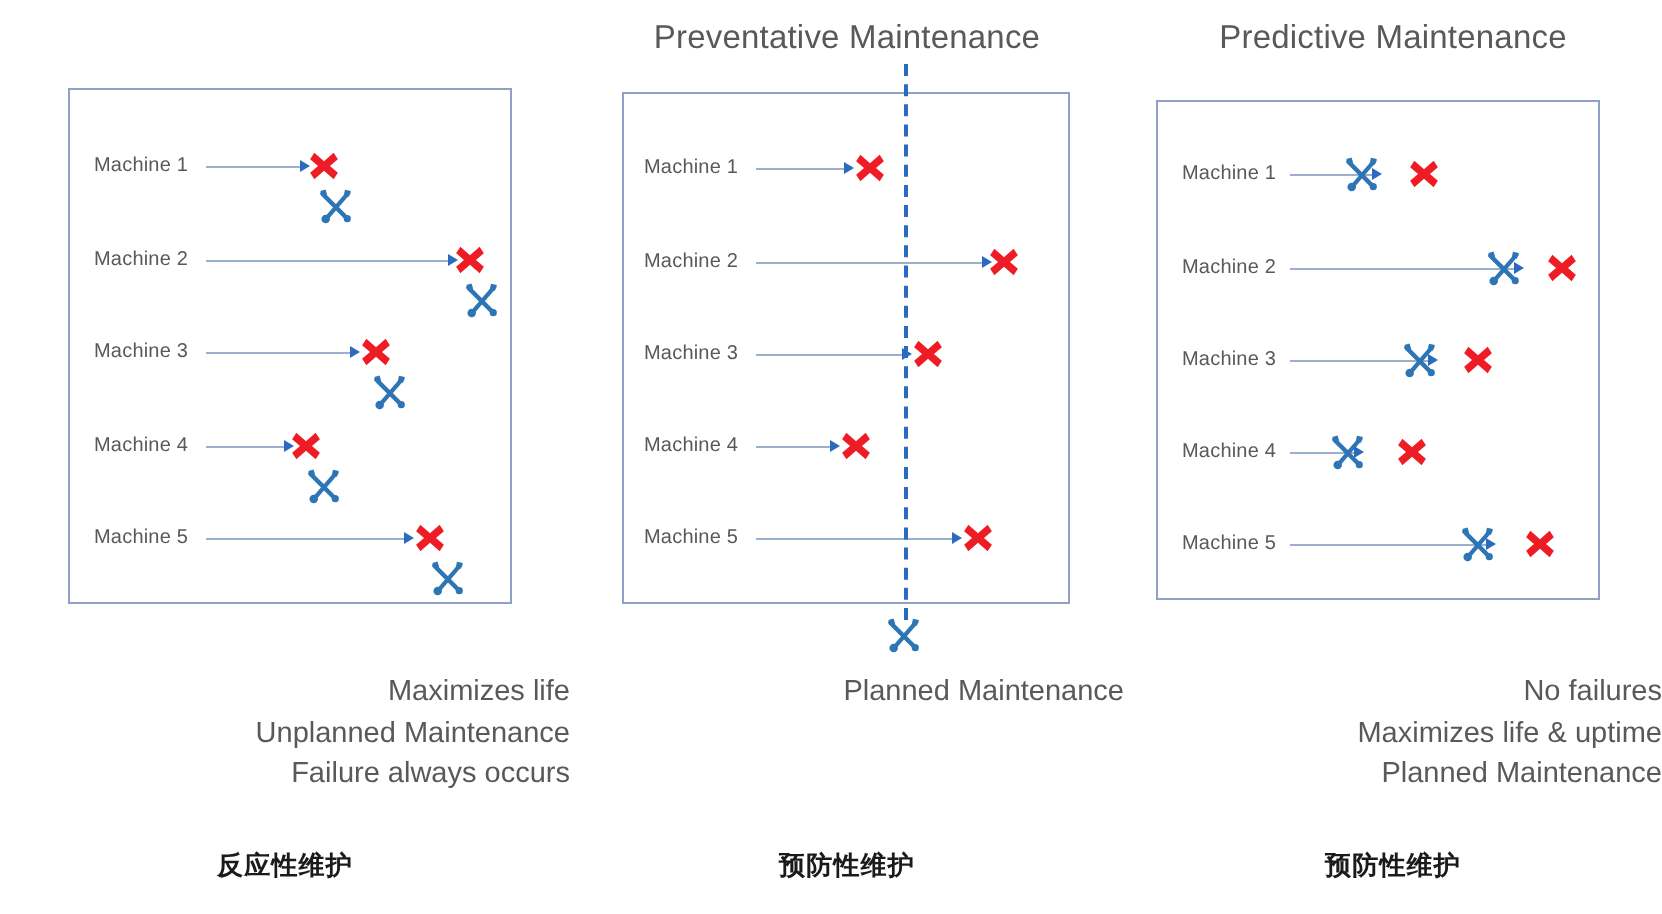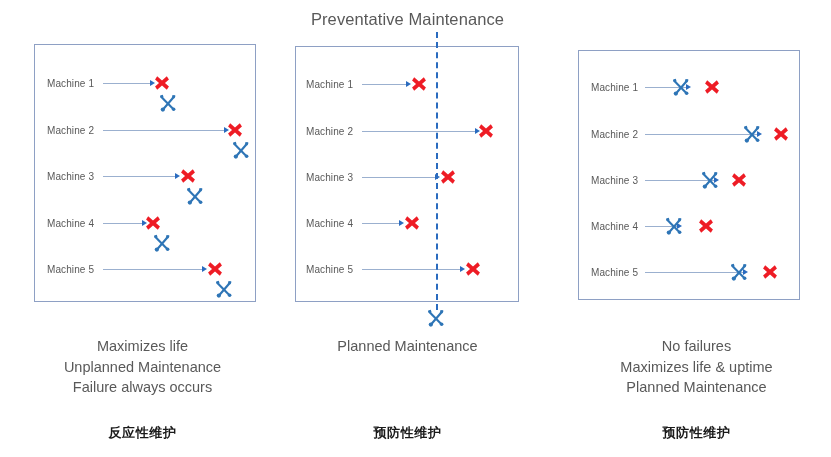--- a/index.html
+++ b/index.html
@@ -6,21 +6,21 @@
   body{
     width:831px;height:457px;
     background:#ffffff;
     font-family:"Liberation Sans", sans-serif;
     color:#595959;
     overflow:hidden;
     position:relative;
   }
   .panel{position:absolute;top:0;height:457px;}
   #panel-0{left:0;width:285px;}
-  #panel-1{left:269px;width:277px;}
+  #panel-1{left:285px;width:277px;}
   #panel-2{left:562px;width:269px;}
 
   .panel-title{
     position:absolute;left:0;right:0;top:10px;
     text-align:center;
     font-size:16.5px;
     color:#595959;
     font-weight:400;
     letter-spacing:.1px;
     white-space:nowrap;
@@ -84,21 +84,21 @@
     position:absolute;left:0;right:0;
     text-align:center;
     font-size:14.5px;
     line-height:20.5px;
     color:#595959;
     font-weight:400;
   }
   #cap-0{top:336px;}
   #cap-1{top:336px;}
   #cap-2{top:336px;}
-  .caption div{white-space:nowrap;}
+  .caption div{white-space:nowrap;text-align:right;}
 
   .cn-label{
     position:absolute;left:0;right:0;
     text-align:center;
     font-size:13px;
     color:#1a1a1a;
     font-weight:bold;
     top:424px;
     letter-spacing:.6px;
   }
@@ -261,20 +261,21 @@
           <path d="M4.6 5.0 L8.4 4.0 L9.6 7.8 L6.2 8.6 Z" fill="#2e75b6"></path>
           <circle cx="8.5" cy="25.5" r="3.1" fill="#2e75b6"></circle>
           <circle cx="24.2" cy="25.2" r="2.6" fill="#2e75b6"></circle>
         </svg></div>
       <div class="caption" id="cap-1">
         <div>Planned Maintenance</div>
       </div>
       <div class="cn-label">预防性维护</div>
     </div>
     <div class="panel" id="panel-2">
+      <div class="panel-title">Predictive Maintenance</div>
       <div class="chart-box" id="box-2">
         <div class="row" style="top: 26px;">
           <div class="row-label" style="left: 12px;">Machine 1</div>
           <div class="row-line" style="left: 66px; width: 40.56px;"></div>
           <div class="arrow-head" style="left: 106.56px;"></div>
           <div class="xmark" style="left: 133.2px;"><svg viewBox="0 0 24 24" width="17" height="17">
               <path d="M5.2 2.6 L12 8.6 L18.8 2.6 L21.8 7.2 L16.2 12 L21.8 16.8 L18.8 21.4 L12 15.4 L5.2 21.4 L2.2 16.8 L7.8 12 L2.2 7.2 Z" fill="#ee1c25"></path>
             </svg></div>
           <div class="tool inline" style="left: 102.12px; top: 50%;"><svg viewBox="0 0 32 32" width="22" height="22">
               <g stroke="#2e75b6" stroke-width="3.1" stroke-linecap="round" fill="none">

